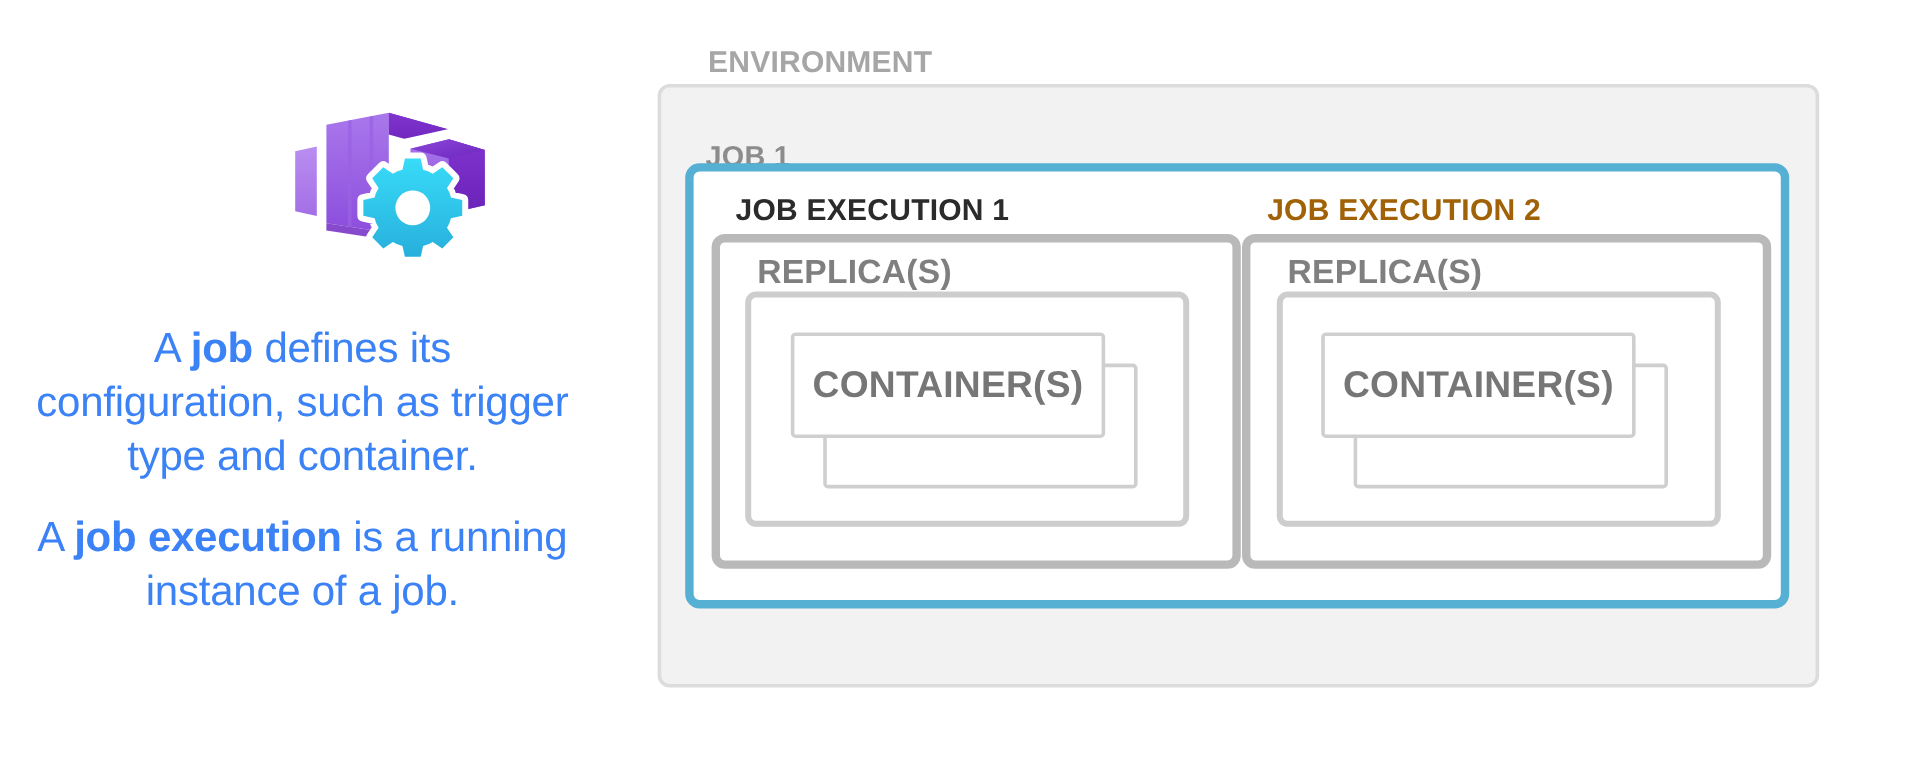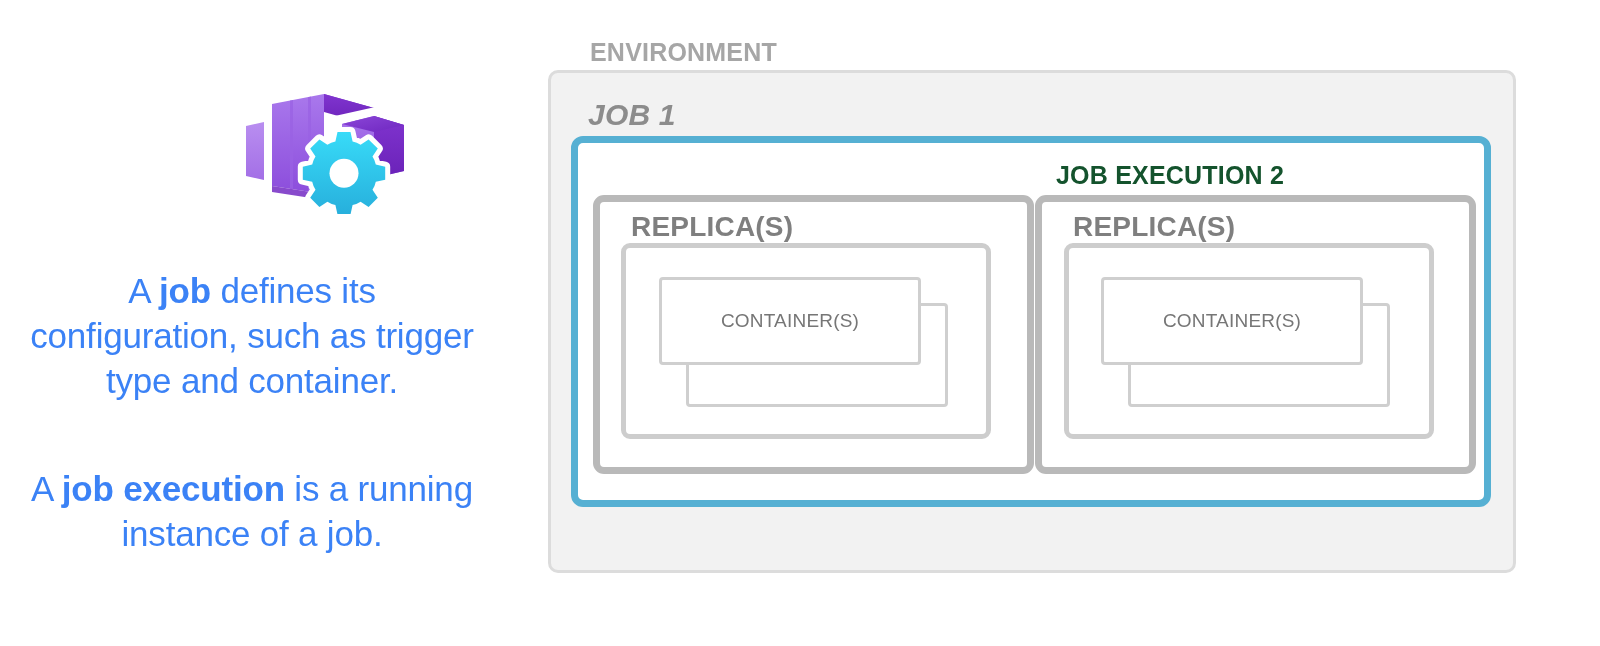--- a/index.html
+++ b/index.html
@@ -47,21 +47,21 @@
   }
 
   .caption-para {
     font-size: 35px;
     line-height: 45px;
     color: #3b82f6;
     font-weight: 400;
     letter-spacing: -0.2px;
   }
   .caption-para b { font-weight: 700; }
-  #caption-para-2 { margin-top: 63px; }
+  #caption-para-2 { margin-top: 22px; }
 
   
 
   #diagram { position: absolute; left: 0; top: 0; width: 1600px; height: 646px; }
 
   .box-label {
     position: absolute;
     font-weight: 700;
     white-space: nowrap;
     letter-spacing: 0.2px;
@@ -81,24 +81,23 @@
     width: 968px;
     height: 503px;
     background: #f2f2f2;
     border: 3px solid #dcdcdc;
     border-radius: 10px;
   }
 
   
   #job1-label {
     left: 588px;
-    top: 98px;
-    font-size: 30px;
+    top: 117px;
+    font-size: 24px;
     color: #8c8c8c;
-    font-style: italic;
   }
   #job1-box {
     position: absolute;
     left: 571px;
     top: 136px;
     width: 920px;
     height: 371px;
     background: #ffffff;
     border: 7px solid #56b0d3;
     border-radius: 12px;
@@ -168,22 +167,22 @@
     width: 262px;
     height: 88px;
     background: #ffffff;
     border: 3px solid #cfcfcf;
     border-radius: 4px;
     display: flex;
     align-items: center;
     justify-content: center;
   }
   .container-text {
-    font-size: 19px;
-    font-weight: 400;
+    font-size: 31px;
+    font-weight: 700;
     color: #767676;
     letter-spacing: 0.2px;
   }
 </style>
 </head>
 <body>
 
 <div id="stage">
 
   <div id="left-panel">
@@ -264,33 +263,34 @@
   <div id="diagram">
 
     <div class="box-label" id="env-label" style="color: rgb(166, 166, 166);">ENVIRONMENT</div>
 
     <div id="env-box" style="background-color: rgb(242, 242, 242); border-color: rgb(220, 220, 220);"></div>
 
     <div class="box-label" id="job1-label" style="color: rgb(140, 140, 140);">JOB 1</div>
 
     <div id="job1-box" style="background-color: rgb(255, 255, 255); border-color: rgb(86, 176, 211);"></div>
 
+    <div class="box-label exec-label" id="exec1-label" style="color: rgb(43, 43, 43);">JOB EXECUTION 1</div>
     <div class="exec-box" id="exec1-box" style="border-color: rgb(185, 185, 185);"></div>
 
     <div class="box-label replica-label" id="replica1-label" style="color: rgb(127, 127, 127);">REPLICA(S)</div>
     <div class="replica-box" id="replica1-box" style="border-color: rgb(205, 205, 205);"></div>
 
     <div class="container-stack" id="container1-stack">
       <div class="container-back" style="border-color: rgb(207, 207, 207);"></div>
       <div class="container-front" style="border-color: rgb(207, 207, 207);">
         <span class="container-text" style="color: rgb(118, 118, 118);">CONTAINER(S)</span>
       </div>
     </div>
 
-    <div class="box-label exec-label" id="exec2-label" style="color: #14532d;">JOB EXECUTION 2</div>
+    <div class="box-label exec-label" id="exec2-label" style="color: #a16207;">JOB EXECUTION 2</div>
     <div class="exec-box" id="exec2-box" style="border-color: rgb(185, 185, 185);"></div>
 
     <div class="box-label replica-label" id="replica2-label" style="color: rgb(127, 127, 127);">REPLICA(S)</div>
     <div class="replica-box" id="replica2-box" style="border-color: rgb(205, 205, 205);"></div>
 
     <div class="container-stack" id="container2-stack">
       <div class="container-back" style="border-color: rgb(207, 207, 207);"></div>
       <div class="container-front" style="border-color: rgb(207, 207, 207);">
         <span class="container-text" style="color: rgb(118, 118, 118);">CONTAINER(S)</span>
       </div>

